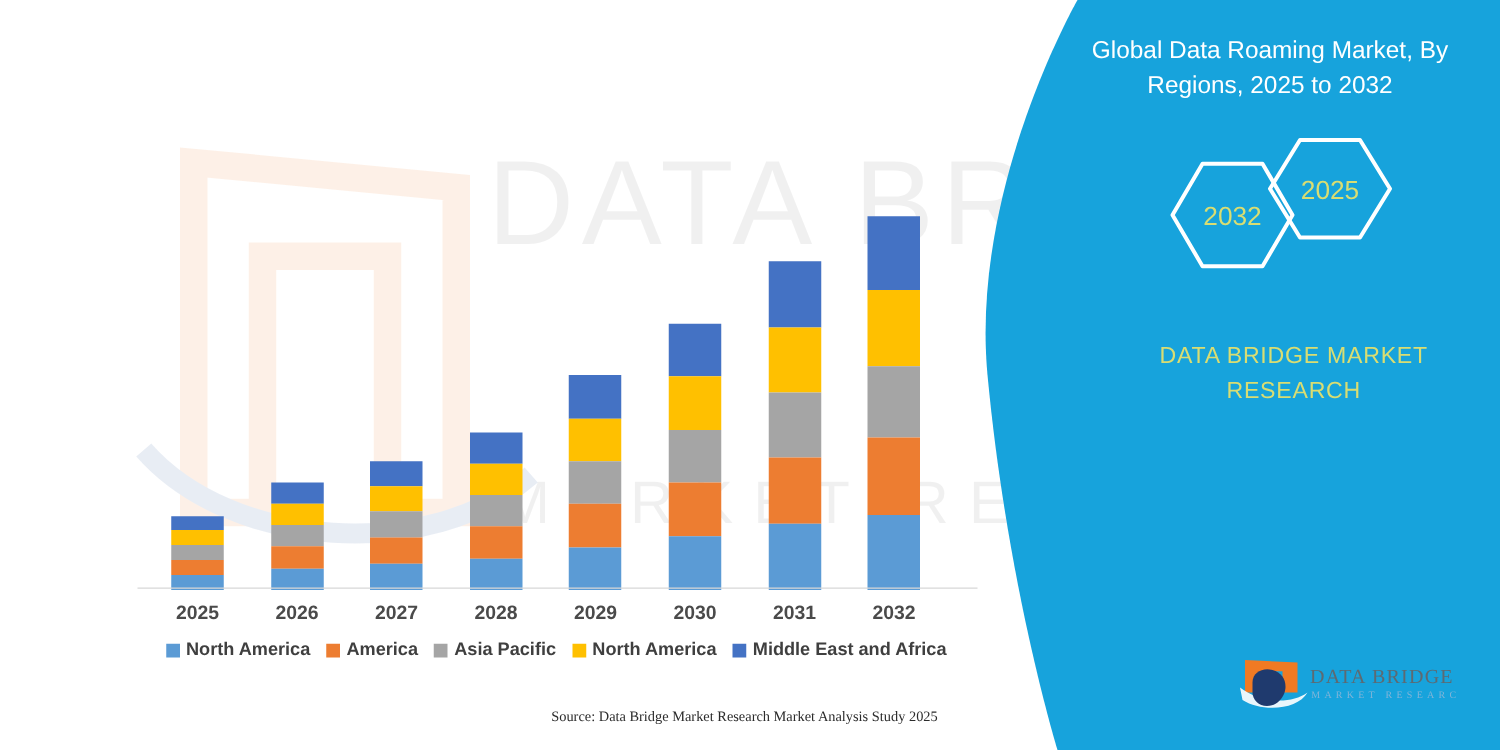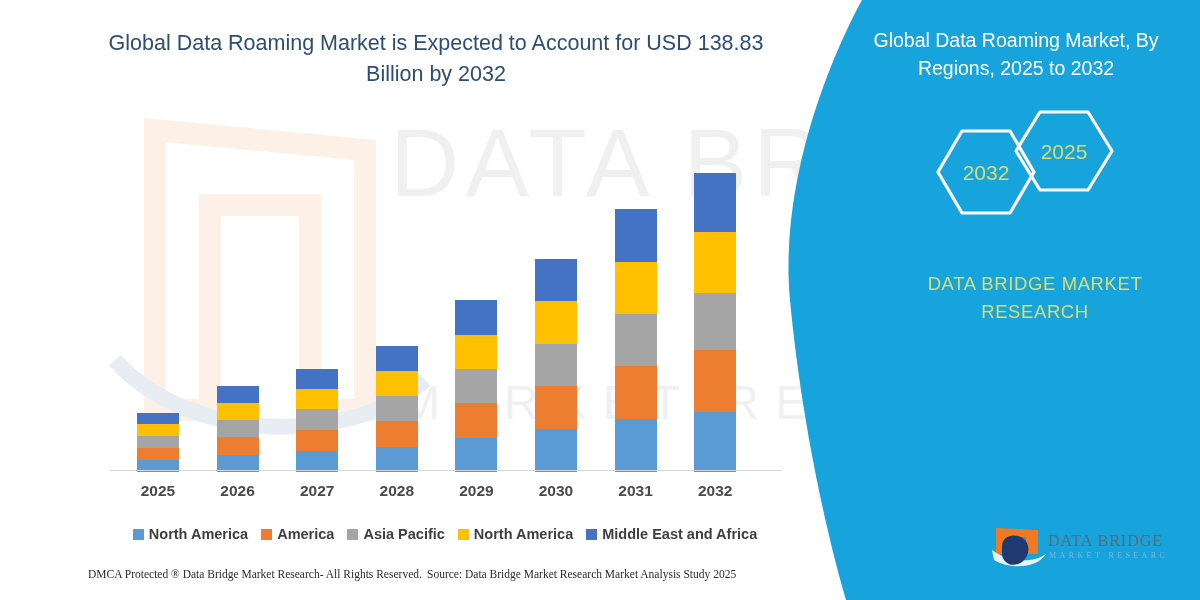--- a/index.html
+++ b/index.html
@@ -62,33 +62,33 @@
   }
   .x-label {
     position: absolute; top: 0; width: 70px; text-align: center;
     font-size: 15.5px; font-weight: bold; color: #4a4a4a;
   }
 
   #legend {
     position: absolute; left: 110px; top: 512px; width: 670px;
     display: flex; align-items: center; justify-content: center; gap: 13px;
   }
-  .legend-item { display: flex; align-items: center; gap: 5px; margin-top: 14px; }
+  .legend-item { display: flex; align-items: center; gap: 5px; }
   .legend-swatch { width: 11px; height: 11px; flex: 0 0 11px; }
   .legend-label {
     font-size: 14.5px; font-weight: bold; color: #3f3f3f; white-space: nowrap;
   }
 
   #footer-left {
     position: absolute; left: 88px; top: 568px;
     font-family: "Liberation Serif", serif;
     font-size: 11.5px; color: #2b2b2b; white-space: nowrap;
   }
   #footer-source {
-    position: absolute; left: 427px; top: 568px;
+    position: absolute; left: 441px; top: 568px;
     font-family: "Liberation Serif", serif;
     font-size: 11.5px; color: #2b2b2b; white-space: nowrap;
   }
 
   
   #panel-title {
     position: absolute; left: 848px; top: 26px; width: 336px;
     text-align: center; color: #ffffff;
     font-size: 19.5px; line-height: 1.45; font-weight: 400;
   }
@@ -117,21 +117,20 @@
   </div>
   <div class="wm-text" id="wm-databridge">DATA BRIDGE</div>
   <div class="wm-text" id="wm-marketresearch">MARKET RESEARCH</div>
 
   <div id="blue-panel">
     <svg viewBox="0 0 1200 600" xmlns="http://www.w3.org/2000/svg" preserveAspectRatio="none">
       <path d="M 862 0 L 1200 0 L 1200 600 L 846 600 C 846 600 806 470 790 300 C 776 150 862 0 862 0 Z" fill="#17A3DC"></path>
     </svg>
   </div>
 
-  <div id="chart-title">Global Data Roaming Market is Expected to Account for USD 138.83 Billion by 2032</div>
 
   <div id="plot">
       <div class="bar-col" style="left: 27px;">
         <div class="seg" style="height: 11px; background: rgb(68, 114, 196);"></div>
         <div class="seg" style="height: 12px; background: rgb(255, 192, 0);"></div>
         <div class="seg" style="height: 12px; background: rgb(165, 165, 165);"></div>
         <div class="seg" style="height: 12px; background: rgb(237, 125, 49);"></div>
         <div class="seg" style="height: 12px; background: rgb(91, 155, 213);"></div>
       </div>
       <div class="bar-col" style="left: 106.6px;">
@@ -212,21 +211,20 @@
       <div class="legend-item">
         <span class="legend-swatch" style="background: rgb(255, 192, 0);"></span>
         <span class="legend-label">North America</span>
       </div>
       <div class="legend-item">
         <span class="legend-swatch" style="background: rgb(68, 114, 196);"></span>
         <span class="legend-label">Middle East and Africa</span>
       </div>
     </div>
 
-  <div id="footer-left">DMCA Protected ® Data Bridge Market Research-  All Rights Reserved.</div>
   <div id="footer-source">Source: Data Bridge Market Research  Market Analysis Study 2025</div>
 
   <div id="panel-title">Global Data Roaming Market, By Regions, 2025 to 2032</div>
 
   <div id="hex-group">
     <svg viewBox="0 0 210 125" xmlns="http://www.w3.org/2000/svg">
       <g>
         <polygon points="18,62 42,21 90,21 114,62 90,103 42,103" fill="none" stroke="#ffffff" stroke-width="3.2" stroke-linejoin="round"></polygon>
         <text id="hex-back-text" x="66" y="70" text-anchor="middle" font-family="Liberation Sans, sans-serif" font-size="21" fill="#d9dd72">2032</text>
       </g>

